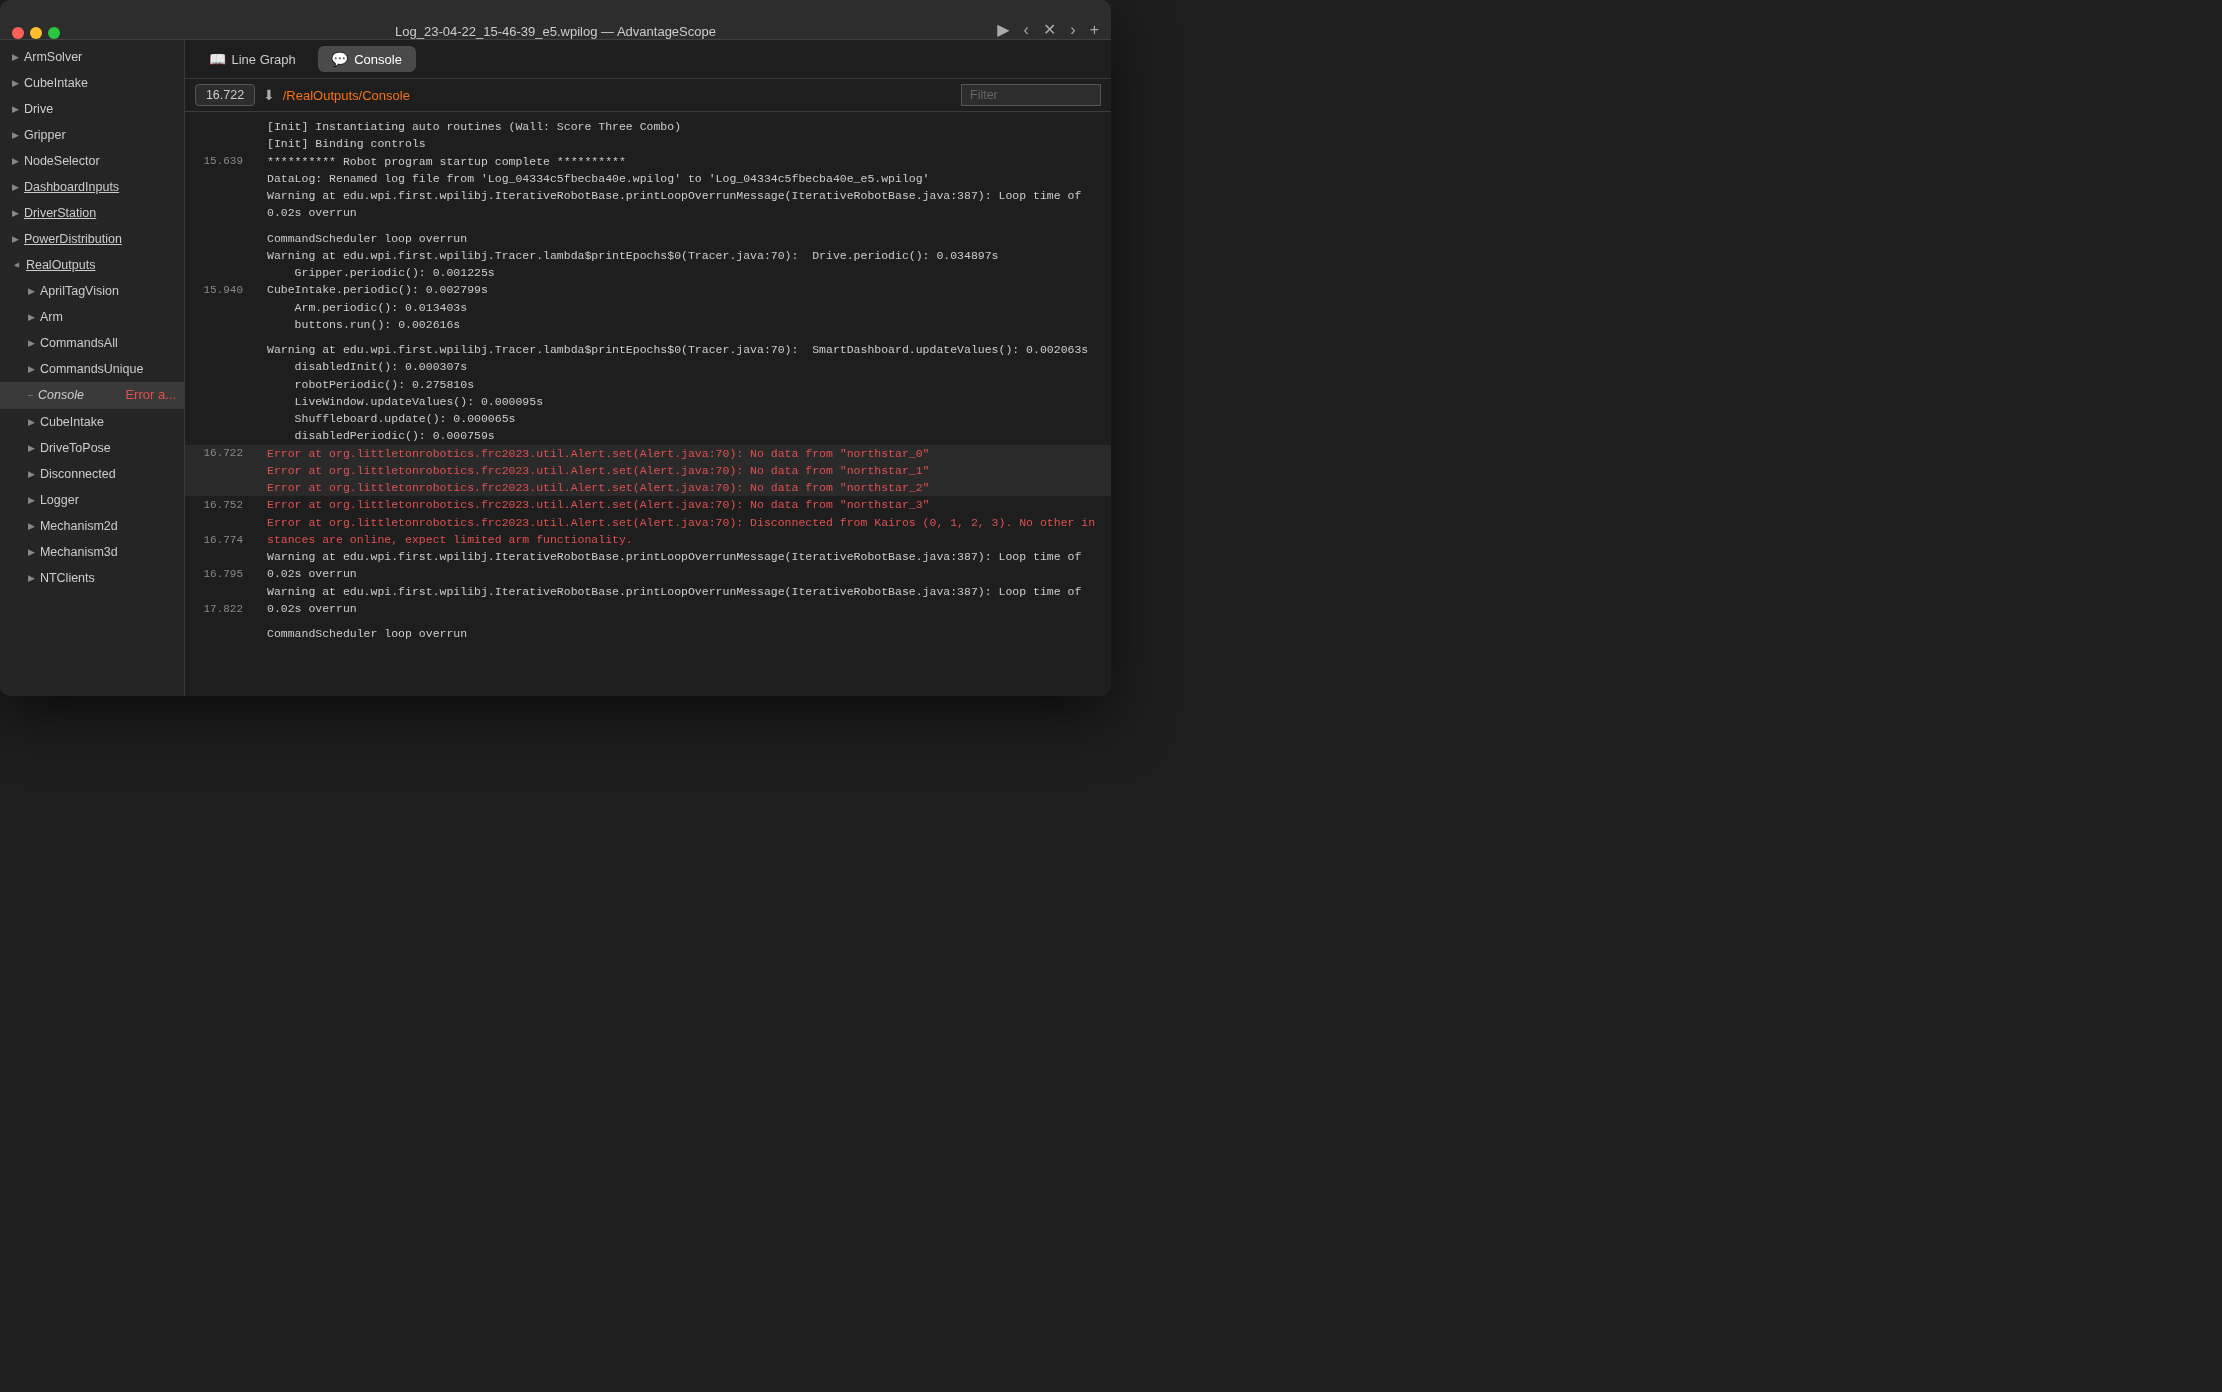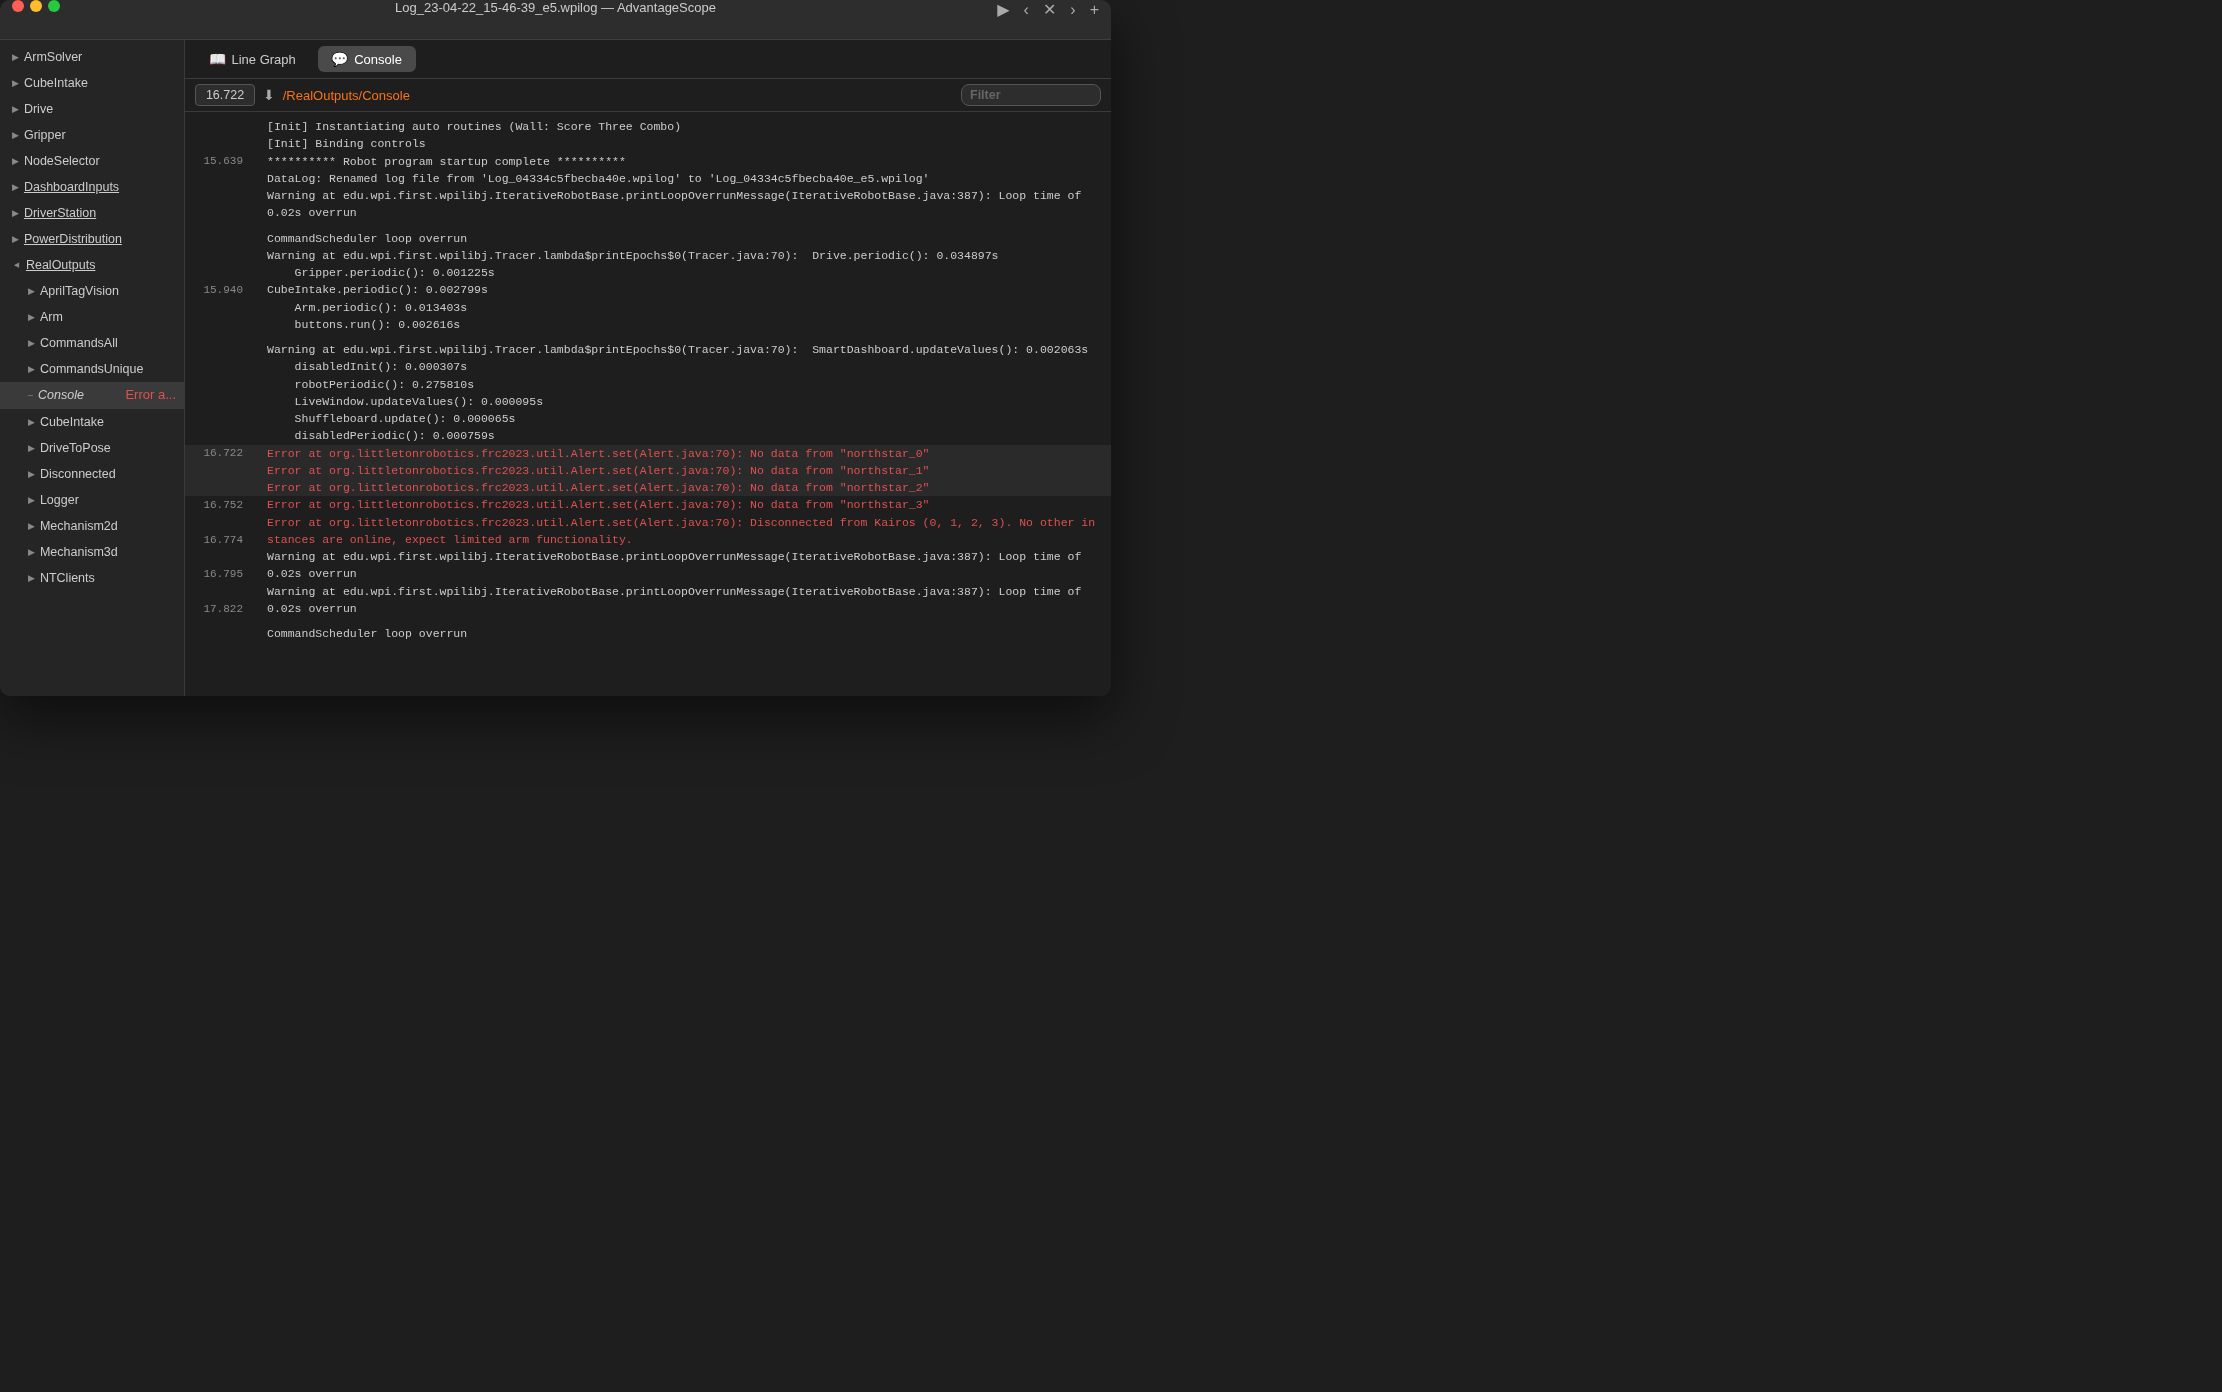--- a/index.html
+++ b/index.html
@@ -13,21 +13,21 @@
       border-radius: 10px;
       overflow: hidden;
       box-shadow: 0 20px 60px rgba(0,0,0,0.6);
     }
 
     
     .titlebar {
       background: #2d2d2d;
       height: 40px;
       display: flex;
-      align-items: flex-start;
+      align-items: flex-end;
       padding: 0 12px;
       border-bottom: 1px solid #404040;
       flex-shrink: 0;
       position: relative;
     }
     .traffic-lights {
       display: flex;
       gap: 6px;
       align-items: center;
     }
@@ -172,25 +172,24 @@
     .path-label {
       color: #f97316;
       font-size: 13px;
       font-weight: 400;
       flex: 1;
     }
     .filter-input {
       width: 140px;
       background: #2d2d2d;
       border: 1px solid #555;
-      border-radius: 8px;
+      border-radius: 0;
       color: #cccccc;
       font-size: 12.5px;
       padding: 3px 8px;
-      font-weight: bold;
     }
     .filter-input::placeholder { color: #666; }
 
     
     .console-output {
       flex: 1;
       overflow-y: auto;
       padding: 6px 0;
       font-family: "SF Mono", "Menlo", "Monaco", "Courier New", monospace;
       font-size: 11.5px;

